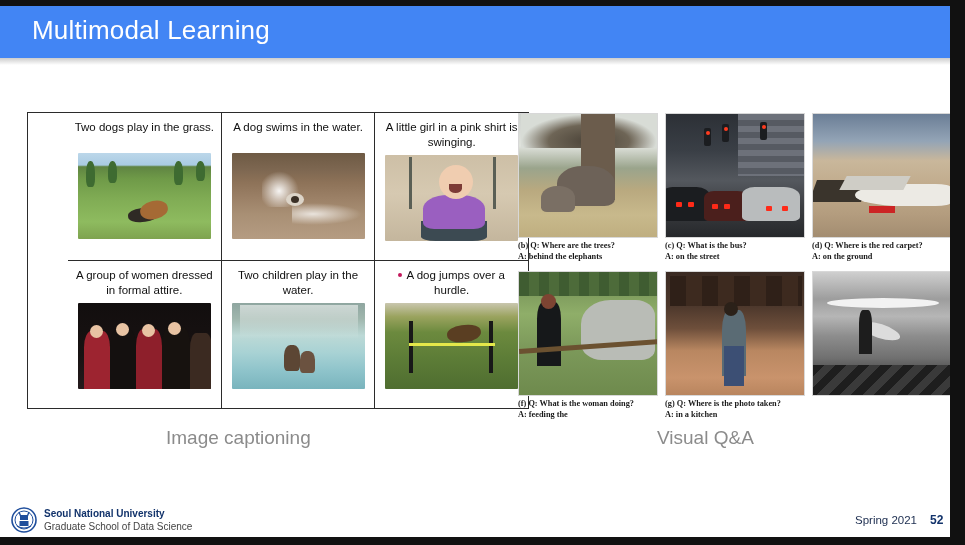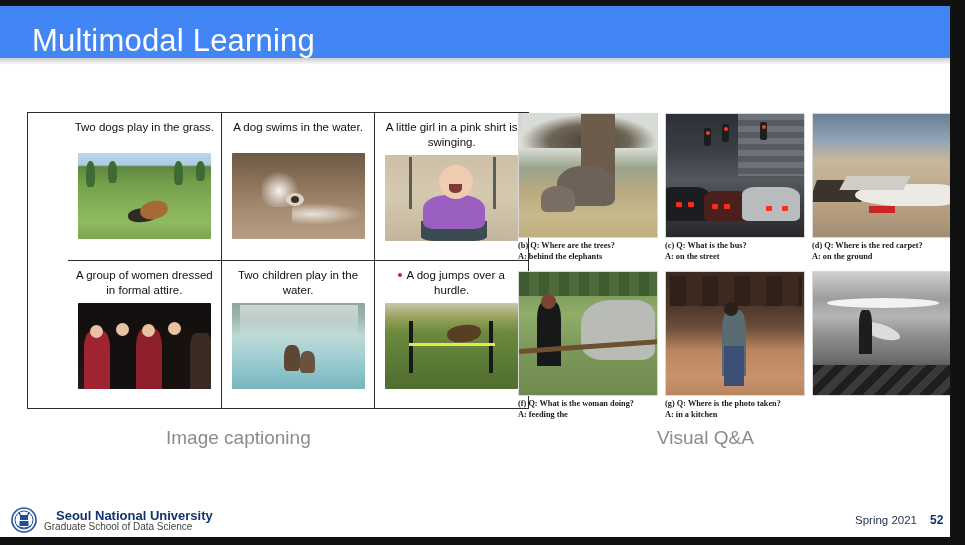--- a/index.html
+++ b/index.html
@@ -4,22 +4,22 @@
 <style>
   html,body{margin:0;padding:0;background:#111;}
   body{width:965px;height:545px;overflow:hidden;font-family:"Liberation Sans",sans-serif;}
 
   #slide{position:relative;width:965px;height:545px;background:#ffffff;overflow:hidden;}
 
   
   #title-bar{position:absolute;left:0;top:6px;width:950px;height:52px;background:#4285f4;}
   #title-bar .shadow{position:absolute;left:0;top:52px;width:950px;height:7px;
      background:linear-gradient(to bottom,rgba(0,0,0,0.20),rgba(0,0,0,0));}
-  #title-text{position:absolute;left:32px;top:9px;font-size:31px;color:#ffffff;
-     letter-spacing:0.2px;white-space:nowrap;margin-top:8px;}
+  #title-text{position:absolute;left:32px;top:9px;font-size:26px;color:#ffffff;
+     letter-spacing:0.2px;white-space:nowrap;}
 
   
   #edge-right{position:absolute;right:0;top:0;width:15px;height:545px;background:#111;}
   #edge-bottom{position:absolute;left:0;bottom:0;width:965px;height:8px;background:#111;}
   #edge-top{position:absolute;left:0;top:0;width:965px;height:6px;background:#111;}
 
   
   #caption-table{position:absolute;left:27px;top:112px;width:460px;height:295px;
      border:1.5px solid #2b2b2b;background:#fff;display:flex;flex-direction:column;padding-left:40px;}
   .cap-row{display:flex;flex:1;}
@@ -45,21 +45,21 @@
   .vqa-cap .q{display:block;white-space:nowrap;}
   .vqa-cap .a{display:block;white-space:nowrap;}
 
   
   .section-label{position:absolute;font-size:19px;color:#8b8b8b;white-space:nowrap;}
   #label-captioning{left:166px;top:427px;}
   #label-vqa{left:657px;top:427px;}
 
   
   #footer-logo{position:absolute;left:11px;top:507px;width:26px;height:26px;}
-  #footer-uni{position:absolute;left:56px;top:508px;font-size:13px;font-weight:bold;color:#12336b;}
+  #footer-uni{position:absolute;left:44px;top:508px;font-size:10px;font-weight:bold;color:#12336b;}
   #footer-dept{position:absolute;left:44px;top:521px;font-size:10px;color:#444;}
   #footer-term{position:absolute;left:855px;top:514px;font-size:11.5px;color:#1c2d4f;}
   #footer-page{position:absolute;left:930px;top:513px;font-size:12px;font-weight:bold;color:#12336b;}
 
   
   .ph{position:absolute;inset:0;}
 
   
   .img-dogs{background:
      linear-gradient(to bottom,#bcd7ea 0%,#a9cbe2 14%,#5f8442 16%,#6f9a48 30%,#81ad55 55%,#8ebb5f 80%,#7ea34f 100%);}

